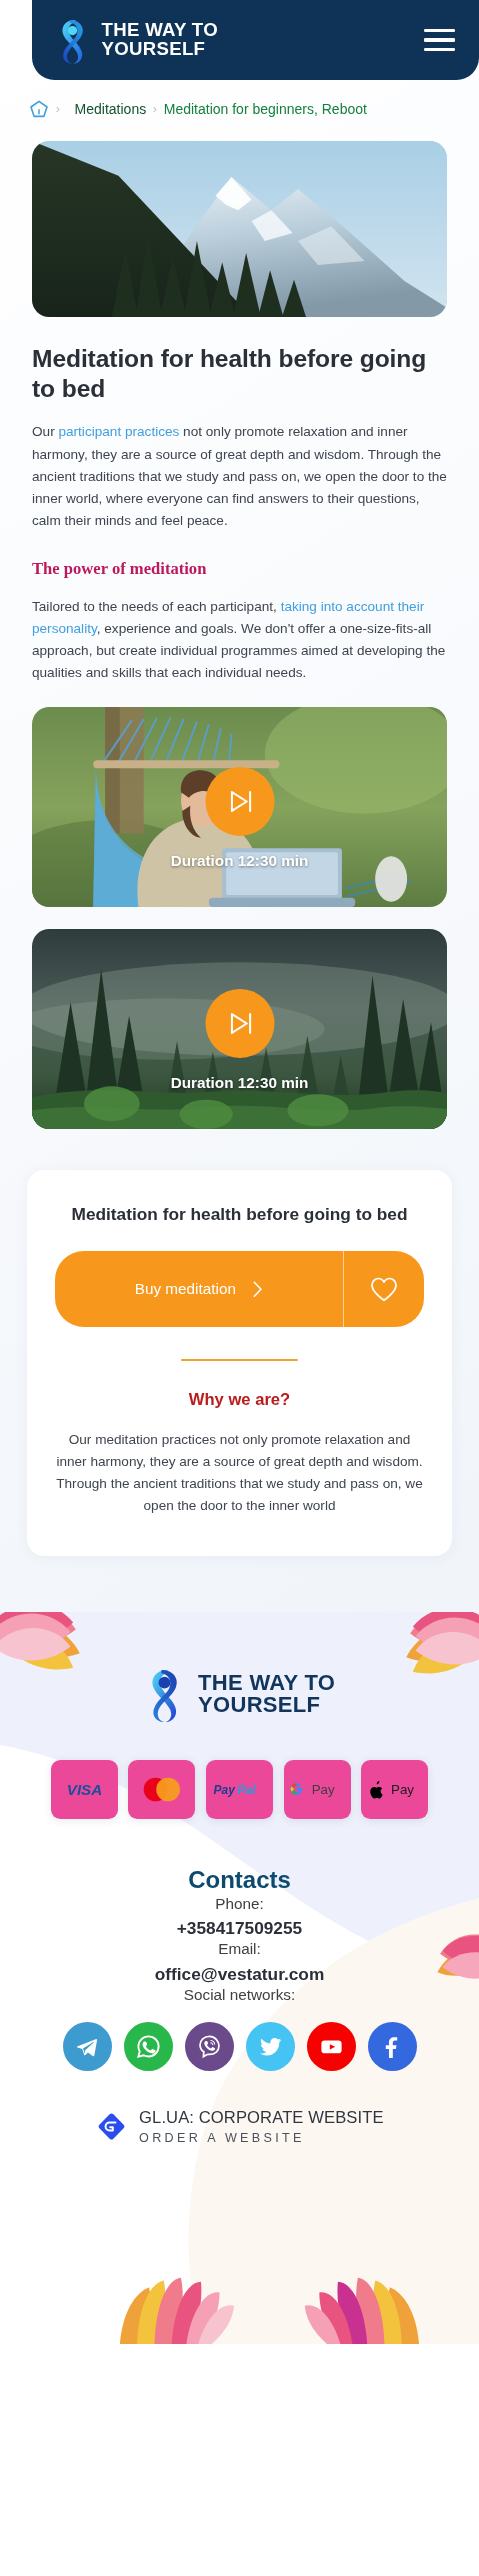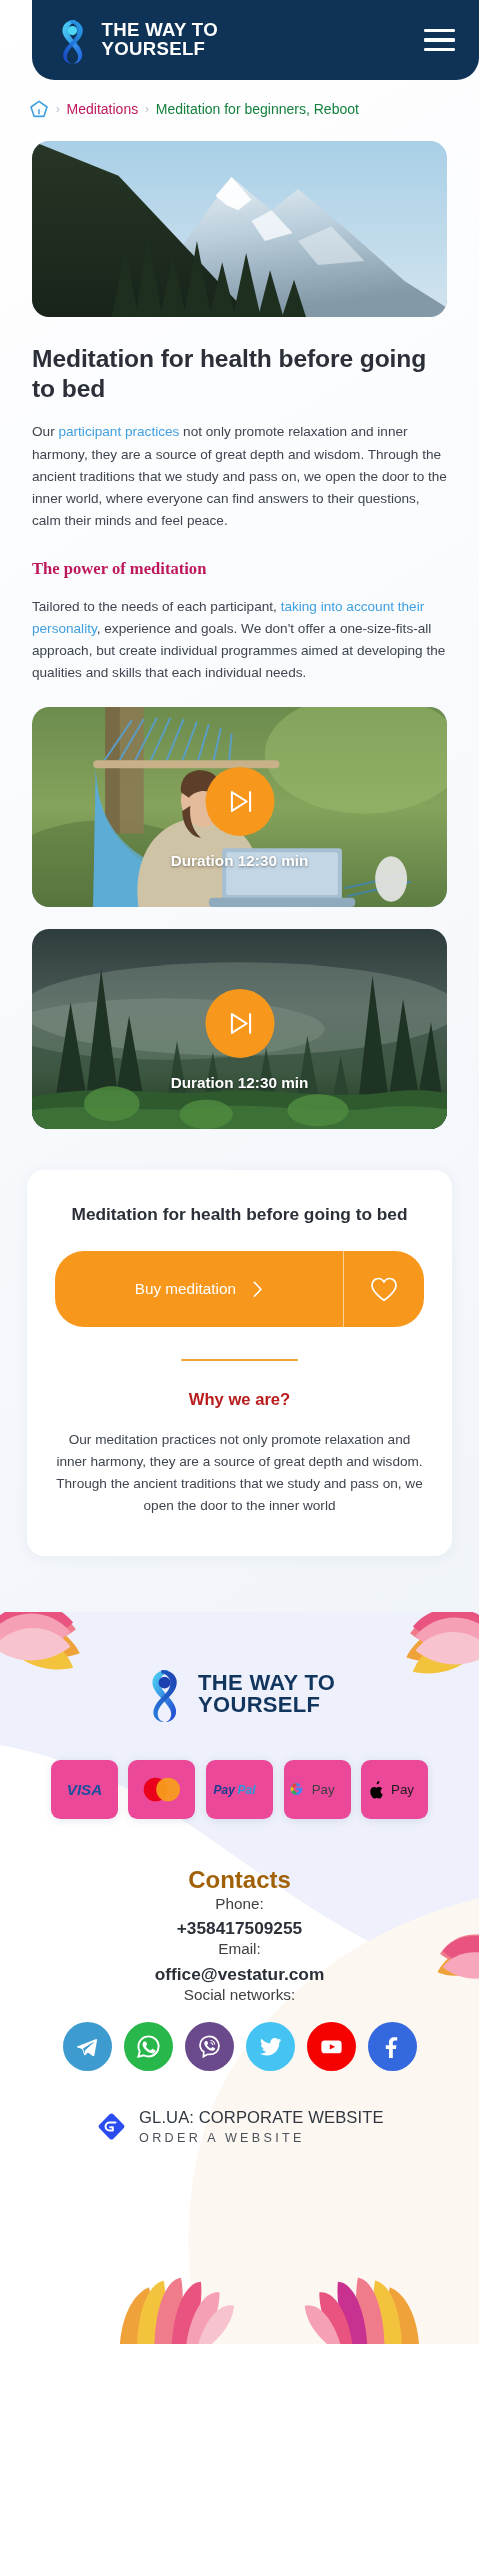--- a/index.html
+++ b/index.html
@@ -72,21 +72,21 @@
     display: flex;
     align-items: center;
     gap: 6.7px;
     padding: 18.6px 16px 0 29px;
     font-size: 14px;
     color: #3b4654;
     white-space: nowrap;
     overflow: hidden;
   }
   .crumb-sep { color: #b9c2cc; font-size: 12.6px; }
-  .crumb-link { color: #be185d; text-decoration: none; }
+  .crumb-link { color: #14532d; text-decoration: none; margin-left: 8px; }
   .crumb-current { color: #15803d; }
   .home-icon { width: 20px; height: 20px; flex: 0 0 auto; }
 
   
   .hero {
     margin: 22.6px 32px 0 32px;
     height: 176px;
     border-radius: 17.3px;
     overflow: hidden;
     position: relative;
@@ -259,21 +259,21 @@
     border-radius: 9.3px;
     box-shadow: 0 1.3px 8px rgba(30,50,90,0.10);
     display: flex; align-items: center; justify-content: center;
   }
   .pay-badge svg { display: block; }
 
   .contacts-title {
     margin-top: 47px;
     font-size: 24px;
     font-weight: bold;
-    color: #a16207;
+    color: #0c4a6e;
   }
   .c-label {
     margin-top: 1px;
     font-size: 15.3px;
     color: #404040;
   }
   .c-value {
     margin-top: 5.3px;
     font-size: 17.3px;
     font-weight: bold;

